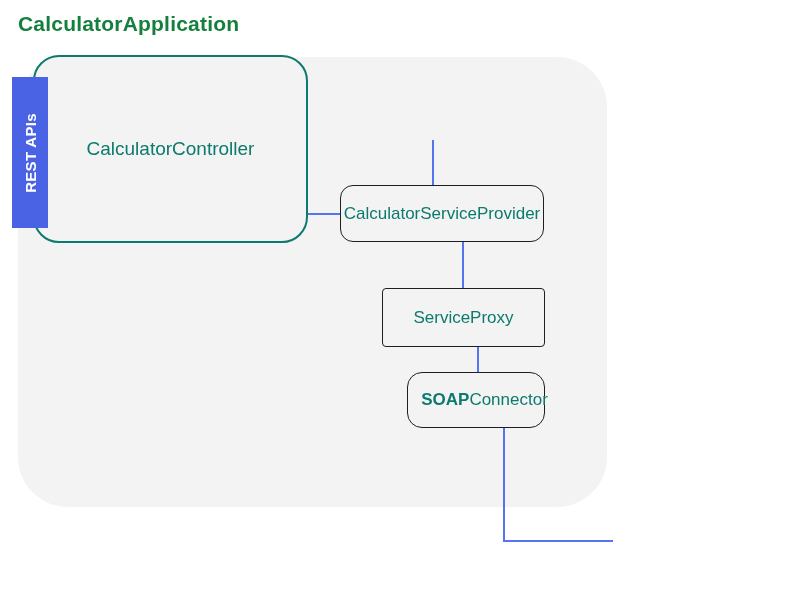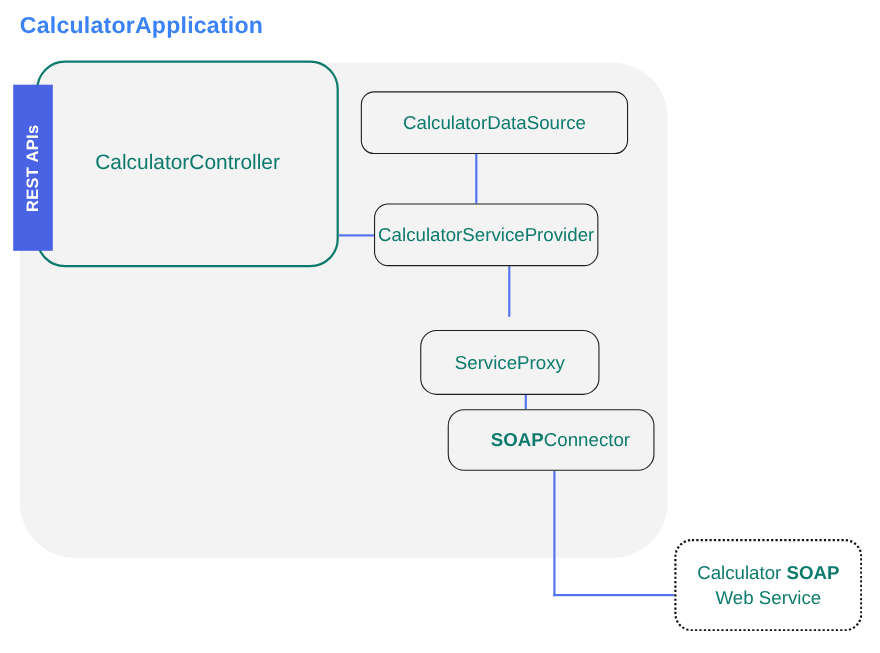--- a/index.html
+++ b/index.html
@@ -14,21 +14,21 @@
     height: 594px;
     background: #ffffff;
     overflow: hidden;
   }
   .diagram-title {
     position: absolute;
     left: 18px;
     top: 12px;
     font-size: 21px;
     font-weight: 700;
-    color: #3b82f6;
+    color: #15803d;
     letter-spacing: 0.2px;
   }
   .app-container {
     position: absolute;
     left: 18px;
     top: 57px;
     width: 589px;
     height: 450px;
     background: #f2f3f2;
     border-radius: 50px;
@@ -60,22 +60,22 @@
     font-size: 19px;
     z-index: 2;
   }
   .plain-box {
     background: #f2f3f2;
     border: 1.5px solid #1f1f1f;
     font-size: 17px;
   }
   .data-source   { left: 328px; top: 83px;  width: 243px; height: 57px; border-radius: 12px; }
   .service-provider { left: 340px; top: 185px; width: 204px; height: 57px; border-radius: 13px; }
-  .service-proxy { left: 382px; top: 288px; width: 163px; height: 59px; border-radius: 15px; margin-top: 12px; }
-  .soap-connector{ left: 407px; top: 372px; width: 188px; height: 56px; border-radius: 15px; padding-left: 17px; }
+  .service-proxy { left: 382px; top: 288px; width: 163px; height: 59px; border-radius: 4px; }
+  .soap-connector{ left: 407px; top: 372px; width: 138px; height: 56px; border-radius: 15px; padding-left: 17px; }
   .web-service {
     left: 613px;
     top: 490px;
     width: 171px;
     height: 84px;
     background: #ffffff;
     border: 2px dotted #111111;
     border-radius: 16px;
     font-size: 17px;
     line-height: 23px;
@@ -127,38 +127,29 @@
   <div class="edge edge-connector-webservice-h"></div>
 
   <div class="node controller">
     <span>CalculatorController</span>
   </div>
 
   <div class="rest-label">
     <span class="vtext">REST APIs</span>
   </div>
 
-  <div class="node plain-box data-source">
-    <span>CalculatorDataSource</span>
-  </div>
 
   <div class="node plain-box service-provider">
     <span>CalculatorServiceProvider</span>
   </div>
 
   <div class="node plain-box service-proxy">
     <span>ServiceProxy</span>
   </div>
 
   <div class="node plain-box soap-connector">
     <span>
       <span class="bold">SOAP</span><span>Connector</span>
     </span>
   </div>
 
-  <div class="node web-service">
-    <span>
-      <span>Calculator </span><span class="bold">SOAP</span><br>
-      <span>Web Service</span>
-    </span>
-  </div>
 
 </div>
 
 </body></html>

